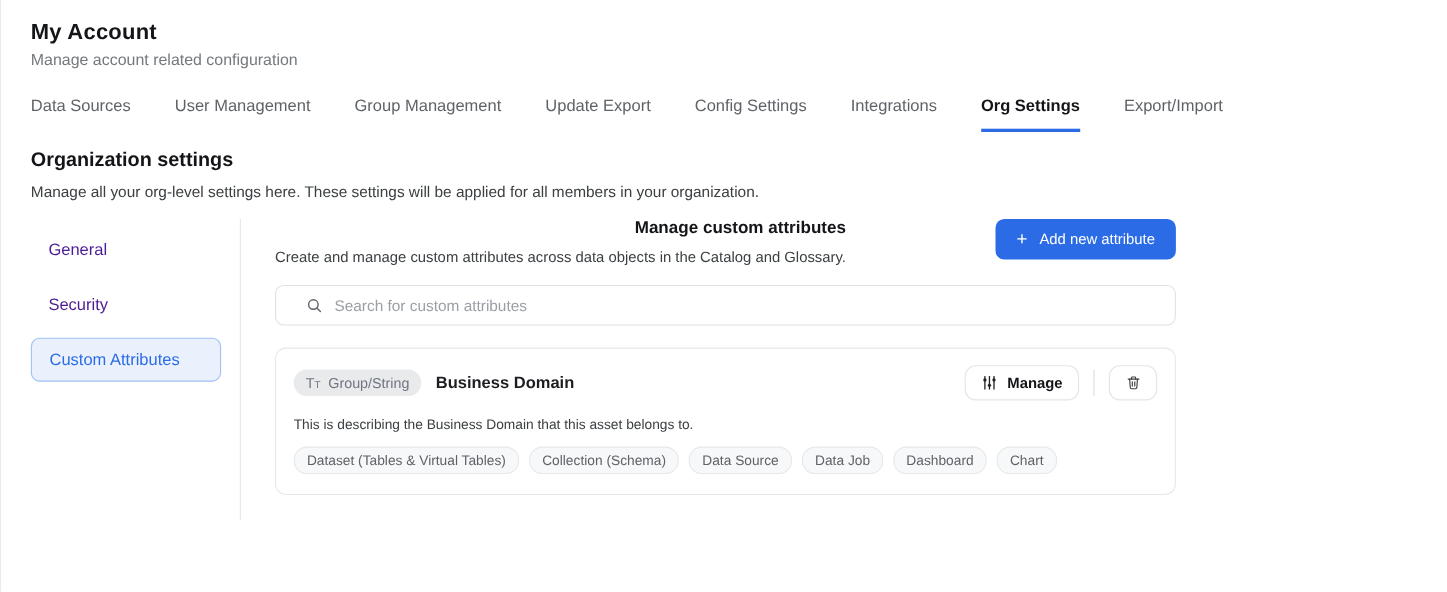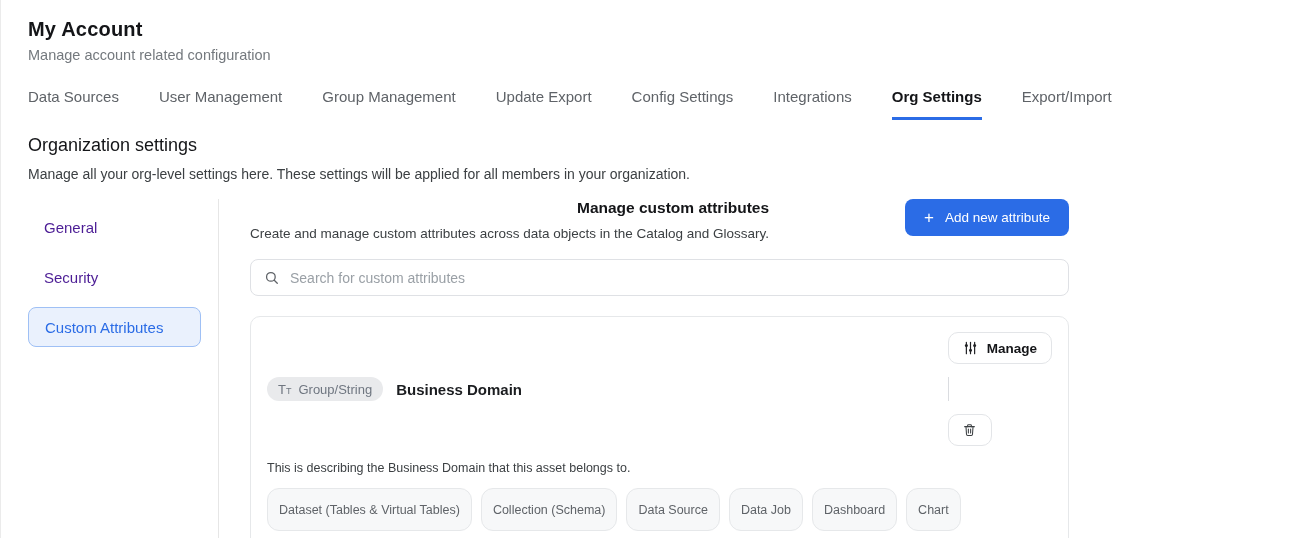--- a/index.html
+++ b/index.html
@@ -16,21 +16,21 @@
   
   .page-title { font-size:20px; font-weight:700; color:#141518; letter-spacing:.2px; }
   .page-subtitle { margin-top:6px; font-size:14.5px; color:#74797e; }
 
   
   .tabs { display:flex; gap:40px; margin-top:25px; }
   .tab { font-size:15px; color:#5f6368; padding-bottom:12px; cursor:pointer; white-space:nowrap; }
   .tab.active { color:#141518; font-weight:600; border-bottom:3px solid #2b6ce6; }
 
   
-  .section-title { margin-top:15px; font-size:18px; font-weight:400; color:#141518; }
+  .section-title { margin-top:15px; font-size:18px; font-weight:700; color:#141518; }
   .section-desc { margin-top:10px; font-size:14px; color:#3c4043; }
 
   
   .layout { display:flex; margin-top:17px; min-height:274px; }
   .sidebar { width:191px; flex:none; border-right:1px solid #e6e6e6; padding-top:8px; }
   .nav-item {
     height:40px; display:flex; align-items:center;
     padding:0 16px; margin-bottom:10px; border-radius:8px;
     font-size:15px; color:#4c1d95; cursor:pointer; width:173px;
   }
@@ -46,55 +46,55 @@
     background:#2b6ce6; color:#fff; border:none; border-radius:8px;
     height:37px; padding:0 19px; font-size:13.5px; font-weight:500;
     display:flex; align-items:center; gap:11px; cursor:pointer;
     font-family:"Liberation Sans", sans-serif;
   }
   .add-btn .plus { font-size:17px; font-weight:400; line-height:1; }
 
   
   .search-box {
     margin-top:18px; height:37px; border:1px solid #dfe1e5; border-radius:8px;
-    display:flex; align-items:center; padding:0 13px; gap:10px; background:#fff;
+    display:flex; align-items:center; padding:0 27px; gap:10px; background:#fff;
   }
   .search-box input {
     border:none; outline:none; flex:1; font-size:14px; color:#202124;
     font-family:"Liberation Sans", sans-serif; background:transparent;
   }
   .search-box input::placeholder { color:#9aa0a6; }
 
   
   .card { margin-top:20px; border:1px solid #e6e8ea; border-radius:10px; padding:15px 16px 18px; }
   .card-top { display:flex; align-items:center; }
   .type-badge {
     background:#e9eaec; border-radius:12px; height:24px; padding:0 11px;
     display:flex; align-items:center; gap:7px; color:#6f7680; font-size:13px;
   }
   .type-badge .tt { display:flex; align-items:baseline; color:#6f7680; }
   .type-badge .tt .t-big { font-size:13px; line-height:1; }
   .type-badge .tt .t-small { font-size:9px; line-height:1; }
   .card-name { margin-left:13px; font-size:15px; font-weight:700; color:#1b1d20; }
-  .card-actions { margin-left:auto; display:flex; align-items:flex-start; gap:13px;flex-direction:column; }
+  .card-actions { margin-left:auto; display:flex; align-items:center; gap:13px; }
   .manage-btn {
     height:32px; border:1px solid #e3e5e8; background:#fff; border-radius:10px;
     padding:0 14px; display:flex; align-items:center; gap:9px;
     font-size:13.5px; font-weight:600; color:#141518; cursor:pointer;
     font-family:"Liberation Sans", sans-serif;
   }
   .action-divider { width:1px; height:24px; background:#dadce0; }
   .delete-btn {
     width:44px; height:32px; border:1px solid #e3e5e8; background:#fff;
     border-radius:10px; display:flex; align-items:center; justify-content:center; cursor:pointer;
   }
   .card-desc { margin-top:15px; font-size:12.5px; color:#3c4043; }
   .tag-row { margin-top:13px; display:flex; gap:9px; flex-wrap:wrap; }
   .tag {
-    background:#f7f8f9; border:1px solid #e6e8ea; border-radius:12px; height:43px;
+    background:#f7f8f9; border:1px solid #e6e8ea; border-radius:12px; height:25px;
     display:flex; align-items:center; padding:0 11px; font-size:12.5px; color:#5f6368;
   }
   svg { display:block; }
 </style>
 </head>
 <body>
 
 <div class="page">
 
   <div class="page-title">My Account</div>

